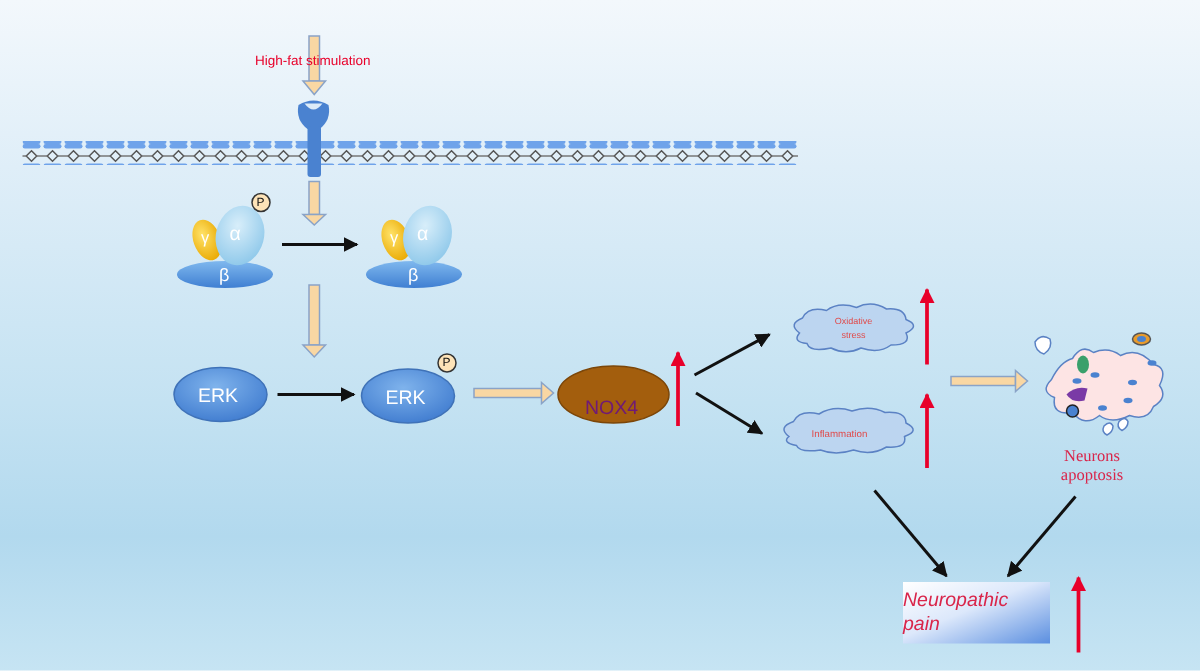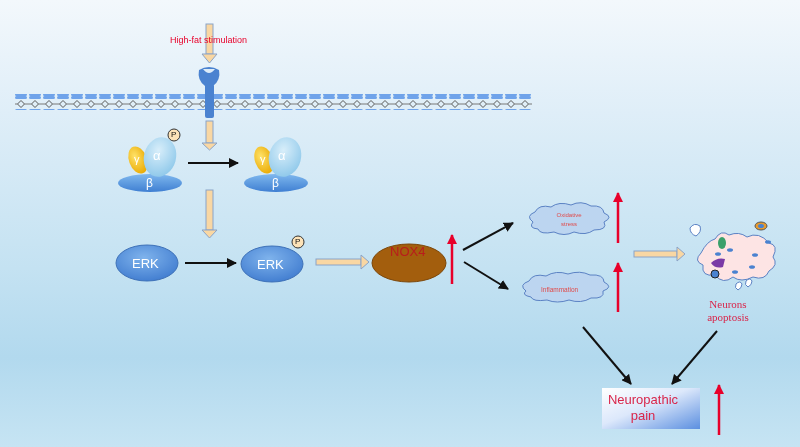--- a/index.html
+++ b/index.html
@@ -153,29 +153,29 @@
 <div class="lbl" style="left:171px;top:130px;font-size:8px;color:#111;">P</div>
 
 <div class="lbl" style="left:278px;top:148px;font-size:13px;color:#fff;">α</div>
 <div class="lbl" style="left:260px;top:153px;font-size:11px;color:#fff;">γ</div>
 <div class="lbl" style="left:272px;top:176px;font-size:12px;color:#fff;">β</div>
 
 <div class="lbl" style="left:132px;top:256px;font-size:13px;color:#fff;">ERK</div>
 <div class="lbl" style="left:257px;top:257px;font-size:13px;color:#fff;">ERK</div>
 <div class="lbl" style="left:295px;top:237px;font-size:8px;color:#111;">P</div>
 
-<div class="lbl" style="left:390px;top:244px;font-size:13px;color:#b91c1c;">NOX4</div>
+<div class="lbl" style="left:390px;top:264px;font-size:13px;color:#701a75;">NOX4</div>
 
 <div class="lbl" style="left:549px;top:211px;font-size:6px;color:#e04a4a;text-align:center;width:40px;line-height:9px;">
   <div>Oxidative</div>
   <div>stress</div>
 </div>
 <div class="lbl" style="left:541px;top:286px;font-size:6.5px;color:#e04a4a;">Inflammation</div>
 
 <div class="lbl" style="left:700px;top:298px;font-size:11px;color:#d9254a;text-align:center;width:56px;line-height:13px;font-family:Liberation Serif, serif;">
   <div>Neurons</div>
   <div>apoptosis</div>
 </div>
 
-<div class="lbl" style="left:602px;top:392px;font-size:13px;color:#d9254a;text-align:center;width:82px;line-height:16px;">
+<div class="lbl" style="left:602px;top:392px;font-size:13px;color:#d9254a;text-align:left;width:82px;line-height:16px;font-style:italic;">
   <div>Neuropathic</div>
   <div>pain</div>
 </div>
 
 </body></html>

